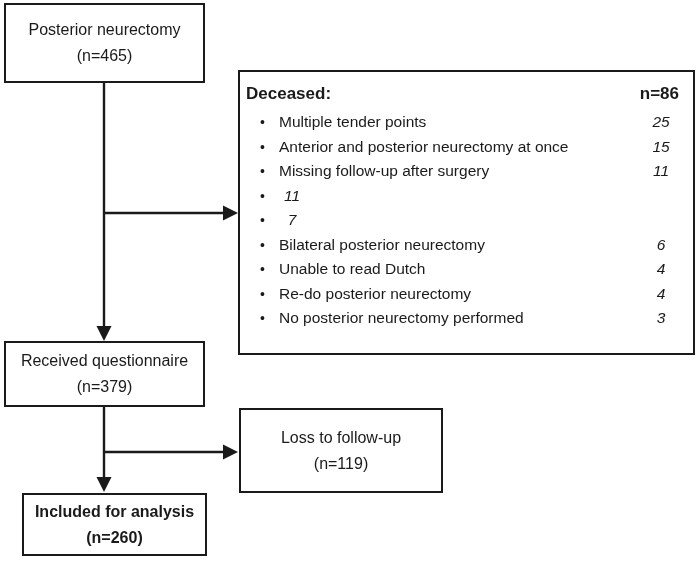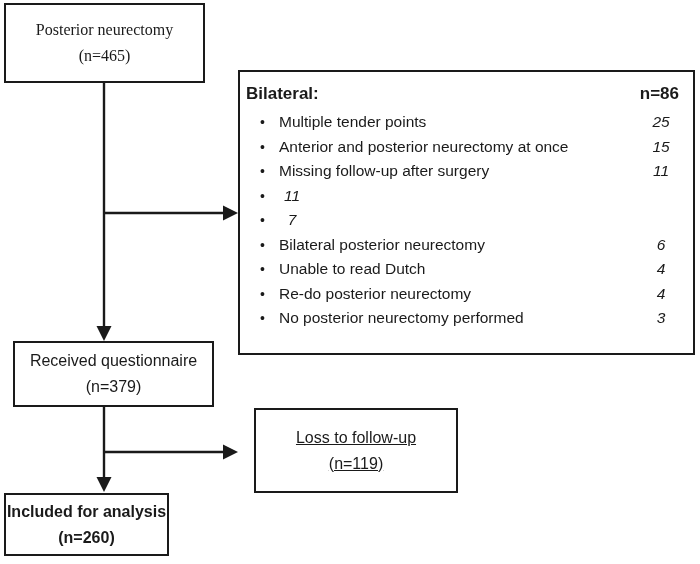--- a/index.html
+++ b/index.html
@@ -27,24 +27,24 @@
     border: 2.4px solid var(--line, #1a1a1a);
     background: #ffffff;
     display: flex;
     flex-direction: column;
     align-items: center;
     justify-content: center;
     text-align: center;
     line-height: 26px;
     font-size: 16px;
   }
-  #box-enrollment   { left: 4px;   top: 3px;   width: 201px; height: 80px; font-family: Liberation Serif, serif; }
-  #box-questionnaire{ left: 13px;   top: 341px; width: 201px; height: 66px; }
-  #box-loss         { left: 254px; top: 408px; width: 204px; height: 85px; text-decoration: underline; }
-  #box-included     { left: 4px;   top: 493px; width: 165px; height: 63px; font-weight: bold; }
+  #box-enrollment   { left: 4px;   top: 3px;   width: 201px; height: 80px; }
+  #box-questionnaire{ left: 4px;   top: 341px; width: 201px; height: 66px; }
+  #box-loss         { left: 239px; top: 408px; width: 204px; height: 85px; }
+  #box-included     { left: 22px;   top: 493px; width: 185px; height: 63px; font-weight: bold; }
 
   #box-excluded {
     position: absolute;
     left: 238px; top: 70px;
     width: 457px; height: 285px;
     border: 2.4px solid var(--line, #1a1a1a);
     background: #ffffff;
     padding: 12px 0 0 6px;
   }
   .ex-header {
@@ -86,21 +86,21 @@
     <polygon class="arrowhead" points="238,452 223,444.5 223,459.5"></polygon>
   </svg>
 
   <div class="fbox" id="box-enrollment">
     <div>Posterior neurectomy</div>
     <div>(n=465)</div>
   </div>
 
   <div id="box-excluded">
     <div class="ex-header">
-      <span>Bilateral:</span>
+      <span>Deceased:</span>
       <span>n=86</span>
     </div>
     <ul class="ex-list">
       <li class="ex-row">
           <span class="bullet">•</span>
           <span class="ex-label">Multiple tender points</span>
           <span class="ex-count">25</span>
         </li>
         <li class="ex-row">
           <span class="bullet">•</span>

